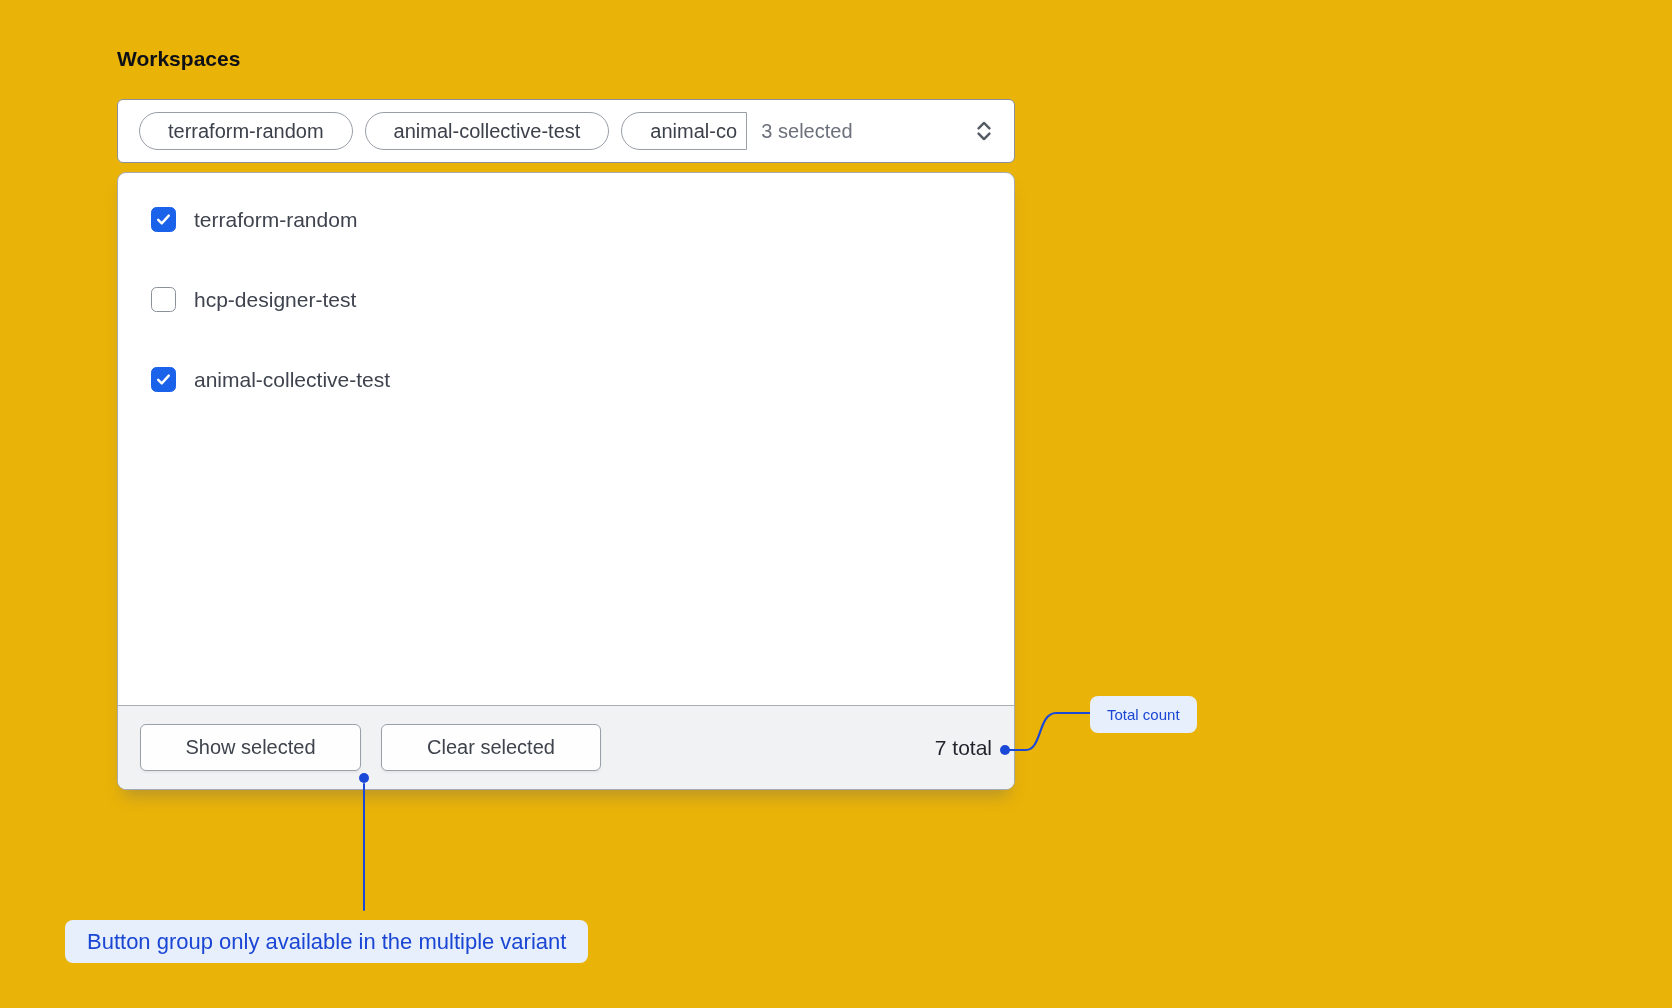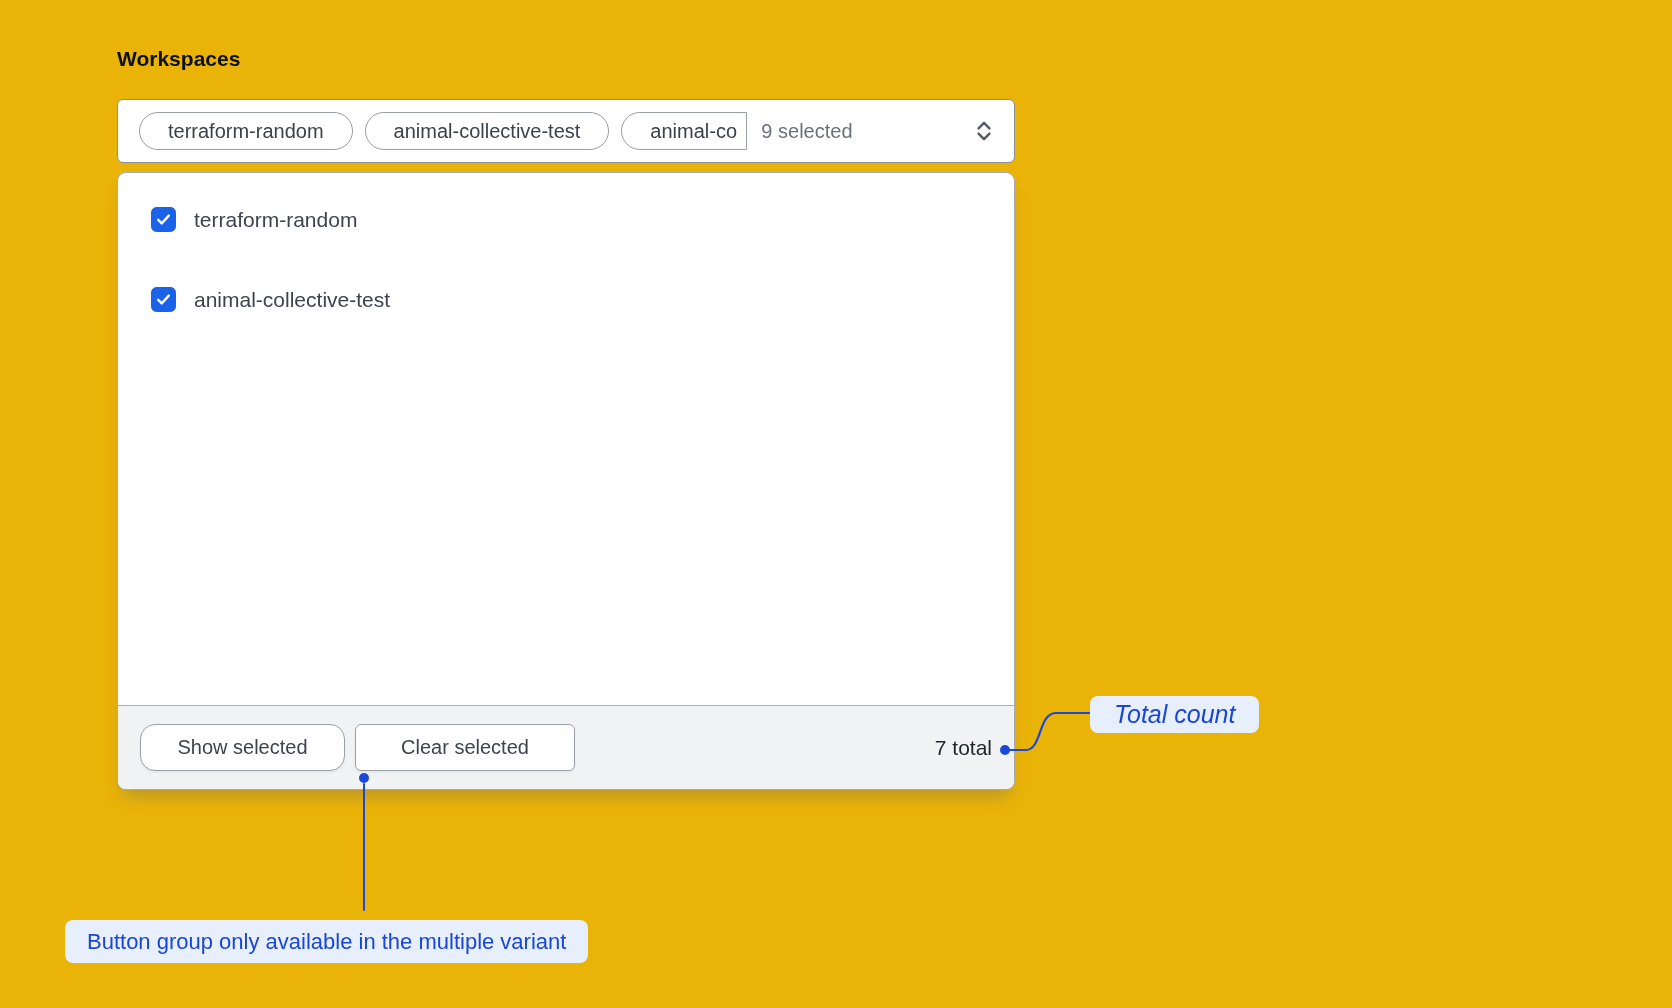--- a/index.html
+++ b/index.html
@@ -37,66 +37,72 @@
   .option.checked .checkbox{background:var(--accent);border-color:var(--accent);}
   .checkbox svg{display:none;}
   .option.checked .checkbox svg{display:block;}
   .option-label{font-size:21px;line-height:37px;color:#3e434e;white-space:pre-line;}
 
   .card-footer{position:absolute;left:0;right:0;bottom:0;height:84px;background:var(--footer-bg);
     border-top:1px solid #a9aeb5;display:flex;align-items:center;padding:0 22px;}
   .footer-btn{height:47px;border:1px solid #9aa0a8;border-radius:6px;background:#fefefe;
     font-family:inherit;font-size:20px;color:#3e434c;display:flex;align-items:center;justify-content:center;
     box-shadow:0 2px 2px rgba(30,35,45,.05);cursor:pointer;}
-  .footer-btn.show{width:205px;margin-right:10px;border-radius:15px;}
+  .footer-btn.show{width:221px;margin-right:20px;}
   .footer-btn.clear{width:220px;}
   .total{margin-left:auto;font-size:21px;color:#1f232c;}
 
   
   .annot-badge{position:absolute;background:var(--annot-bg);color:var(--annot-text);
     border-radius:8px;display:flex;align-items:center;font-weight:500;z-index:6;white-space:nowrap;}
-  .badge-total{left:1090px;top:696px;height:37px;padding:0 24px;font-size:25px;font-style:italic;}
+  .badge-total{left:1090px;top:696px;height:37px;padding:0 17px;font-size:15px;}
   .badge-group{left:65px;top:920px;height:43px;padding:8px 22px;font-size:22px;justify-content:flex-end;}
   .right-connector{position:absolute;left:1000px;top:700px;z-index:6;}
   .dot-bottom{position:absolute;left:359px;top:773px;width:10px;height:10px;border-radius:50%;
     background:var(--annot-line);z-index:6;}
   .vline{position:absolute;left:362.5px;top:783px;width:2.5px;height:128px;background:var(--annot-line);
     z-index:6;border-radius:1.5px;}
 </style>
 </head>
 <body>
 
 <div class="canvas">
 
   <div class="field-label">Workspaces</div>
 
   <div class="trigger">
     <span class="pill">terraform-random</span>
     <span class="pill">animal-collective-test</span>
     <span class="pill pill--clipped">animal-co</span>
-    <span class="selected-count">9 selected</span>
+    <span class="selected-count">3 selected</span>
     <span class="caret">
       <svg width="26" height="28" viewBox="0 0 24 24" aria-hidden="true">
         <path d="M7 9.6 L12 4.6 L17 9.6" fill="none" stroke="#565c66" stroke-width="2.3" stroke-linecap="round" stroke-linejoin="round"></path>
         <path d="M7 14.4 L12 19.4 L17 14.4" fill="none" stroke="#565c66" stroke-width="2.3" stroke-linecap="round" stroke-linejoin="round"></path>
       </svg>
     </span>
   </div>
 
   <div class="card">
     <div class="options">
   <div class="option checked">
     <span class="checkbox">
       <svg width="17" height="17" viewBox="0 0 24 24" aria-hidden="true">
         <path d="M4.5 12.5 L9.5 17.5 L19.5 6.5" fill="none" stroke="#ffffff" stroke-width="3.4" stroke-linecap="round" stroke-linejoin="round"></path>
       </svg>
     </span>
     <span class="option-label">terraform-random</span>
   </div>
 
+  <div class="option">
+    <span class="checkbox">
+      
+    </span>
+    <span class="option-label">hcp-designer-test</span>
+  </div>
 
 
   <div class="option checked">
     <span class="checkbox">
       <svg width="17" height="17" viewBox="0 0 24 24" aria-hidden="true">
         <path d="M4.5 12.5 L9.5 17.5 L19.5 6.5" fill="none" stroke="#ffffff" stroke-width="3.4" stroke-linecap="round" stroke-linejoin="round"></path>
       </svg>
     </span>
     <span class="option-label">animal-collective-test</span>
   </div>

